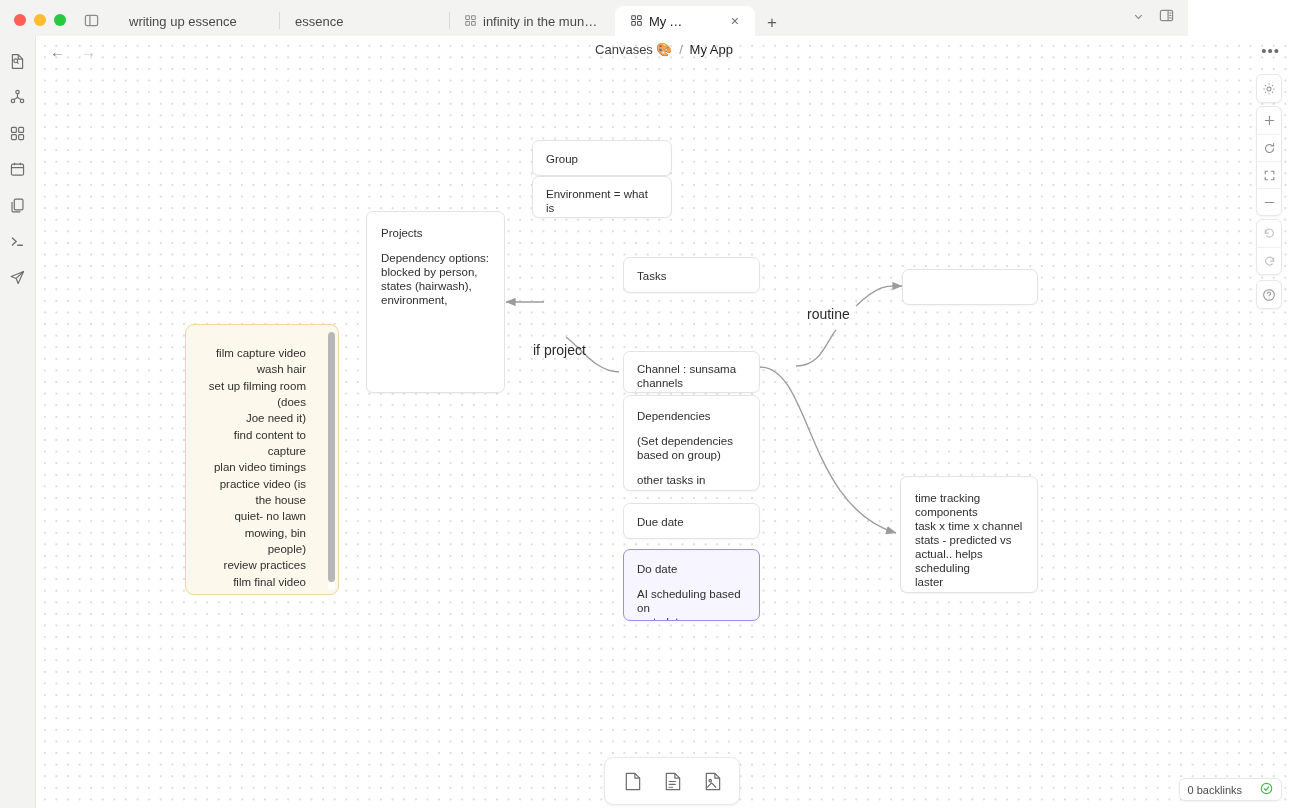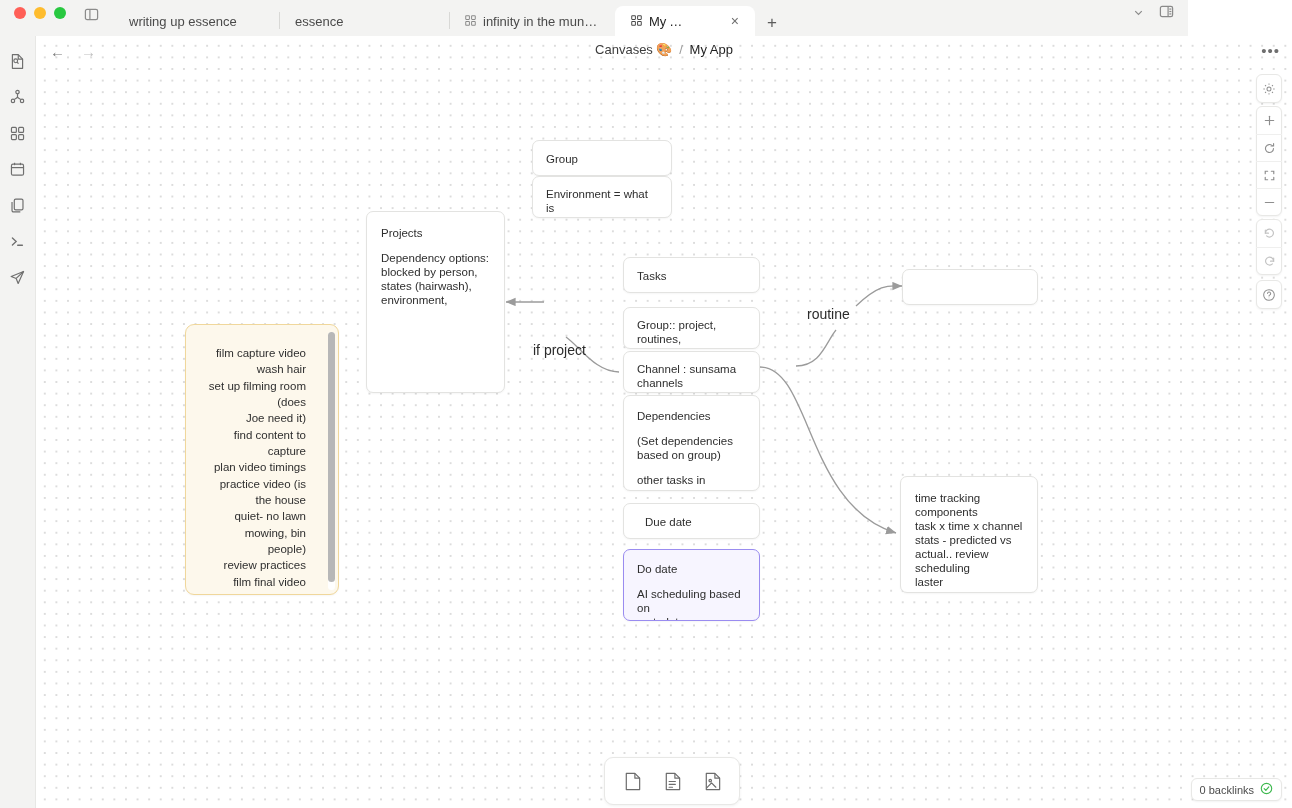--- a/index.html
+++ b/index.html
@@ -8,21 +8,21 @@
     font-family: "Liberation Sans", sans-serif;
     background: #ffffff;
     overflow: hidden;
   }
 
   
   .titlebar {
     position: absolute; top: 0; left: 0;
     width: 1188px; height: 36px;
     background: #f3f3f2;
-    display: flex; align-items: center;
+    display: flex; align-items: flex-end;
   }
   .traffic {
     display: flex; align-items: center; gap: 8px;
     padding: 0 12px 10px 14px;
   }
   .dot { width: 12px; height: 12px; border-radius: 50%; }
   .dot.red { background: #ff5f57; }
   .dot.yellow { background: #febc2e; }
   .dot.green { background: #28c840; }
 
@@ -191,21 +191,21 @@
     color: #6c6c6c; border-radius: 6px;
   }
 
   
   .backlinks {
     position: absolute; right: 10px; bottom: 7px;
     background: #ffffff;
     border: 1px solid #e8e8e6;
     border-radius: 6px;
     box-shadow: 0 1px 2px rgba(0,0,0,0.05);
-    display: flex; align-items: center; gap: 6px;
+    display: flex; align-items: center; gap: 18px;
     padding: 3px 8px;
     font-size: 11px; color: #4b4b4b;
   }
 
   svg.wires { position: absolute; left: 0; top: 0; pointer-events: none; }
 </style>
 </head>
 <body>
 
 <div class="titlebar">
@@ -375,56 +375,52 @@
     <span>Dependency options:</span><br>
     <span>blocked by person,</span><br>
     <span>states (hairwash),</span><br>
     <span>environment,</span>
   </div>
 
   <div class="card" style="left:587px; top:221px; width:137px; height:36px; padding:11px 13px;">
     <span class="ttl">Tasks</span>
   </div>
 
-  <div class="card" style="left:587px; top:271px; width:137px; height:42px; padding:10px 13px;">
-    <span>Group:: project, routines,</span><br>
-    <span>rnadom</span>
-  </div>
 
   <div class="card" style="left:587px; top:315px; width:137px; height:42px; padding:10px 13px;">
     <span>Channel : sunsama</span><br>
     <span>channels</span>
   </div>
 
   <div class="card" style="left:587px; top:359px; width:137px; height:96px; padding:13px 13px;">
     <span>Dependencies</span>
     <span class="blank"></span>
     <span>(Set dependencies</span><br>
     <span>based on group)</span>
     <span class="blank"></span>
     <span>other tasks in projects</span>
   </div>
 
-  <div class="card" style="left:587px; top:467px; width:137px; height:36px; padding:11px 21px;">
+  <div class="card" style="left:587px; top:467px; width:137px; height:36px; padding:11px 13px;">
     <span>Due date</span>
   </div>
 
   <div class="card accent" style="left:587px; top:513px; width:137px; height:72px; padding:12px 13px;">
     <span class="ttl">Do date</span>
     <span class="blank"></span>
     <span>AI scheduling based on</span><br>
     <span>metadata</span>
   </div>
 
   <div class="card" style="left:864px; top:440px; width:138px; height:117px; padding:14px 14px;">
     <span class="ttl">time tracking</span>
     <span>components</span><br>
     <span>task x time x channel</span><br>
     <span>stats - predicted vs</span><br>
-    <span>actual.. review scheduling</span><br>
+    <span>actual.. helps scheduling</span><br>
     <span>laster</span>
   </div>
 
   <div class="card" style="left:866px; top:233px; width:136px; height:36px;">
     <span></span>
   </div>
 
   <div class="card note" style="left:149px; top:288px; width:154px; height:271px;">
     <div class="note-list">
       <div>film capture video</div>

